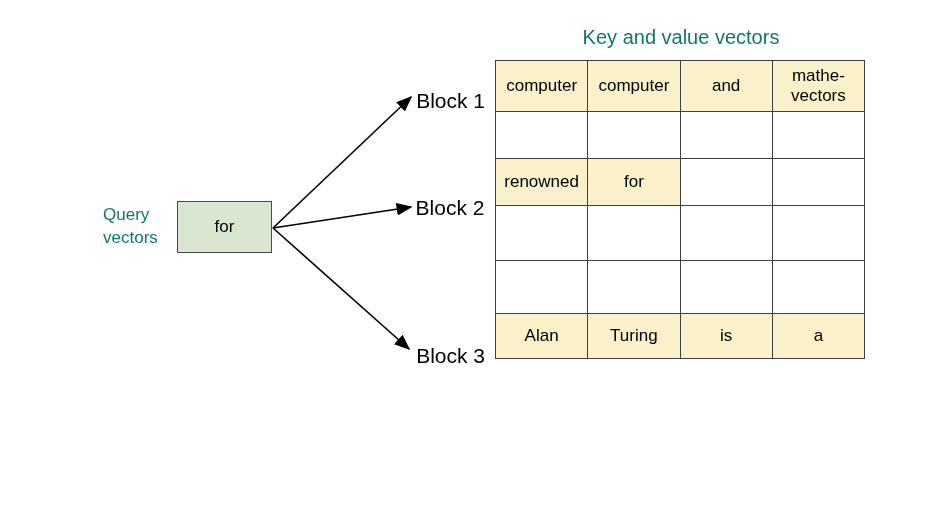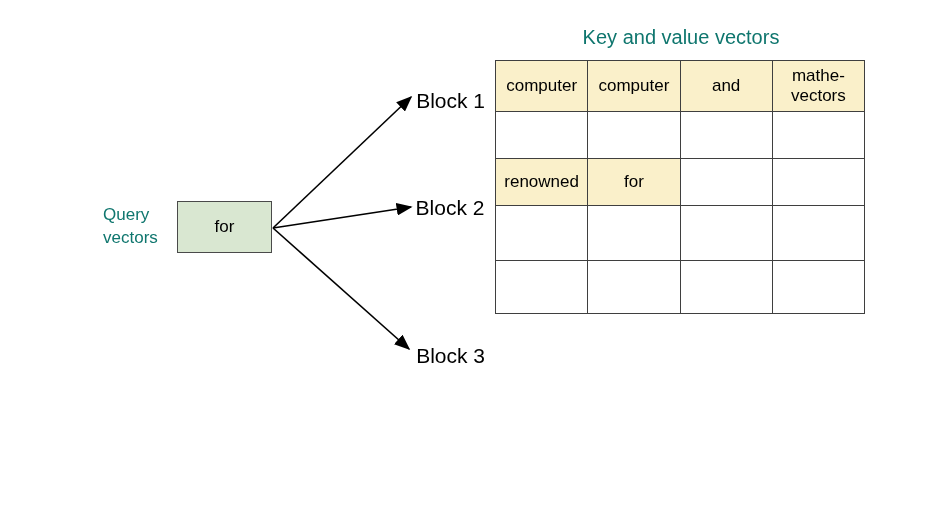--- a/index.html
+++ b/index.html
@@ -264,16 +264,38 @@
             <span class="cell-text">
               <span class="line"></span>
             </span>
           </td>
           <td>
             <span class="cell-text">
               <span class="line"></span>
             </span>
           </td>
         </tr>
+        <tr class="r5">
+          <td class="filled">
+            <span class="cell-text">
+              <span class="line">Alan</span>
+            </span>
+          </td>
+          <td class="filled">
+            <span class="cell-text">
+              <span class="line">Turing</span>
+            </span>
+          </td>
+          <td class="filled">
+            <span class="cell-text">
+              <span class="line">is</span>
+            </span>
+          </td>
+          <td class="filled">
+            <span class="cell-text">
+              <span class="line">a</span>
+            </span>
+          </td>
+        </tr>
       </tbody>
   </table>
 
 </div>
 
 </body></html>

